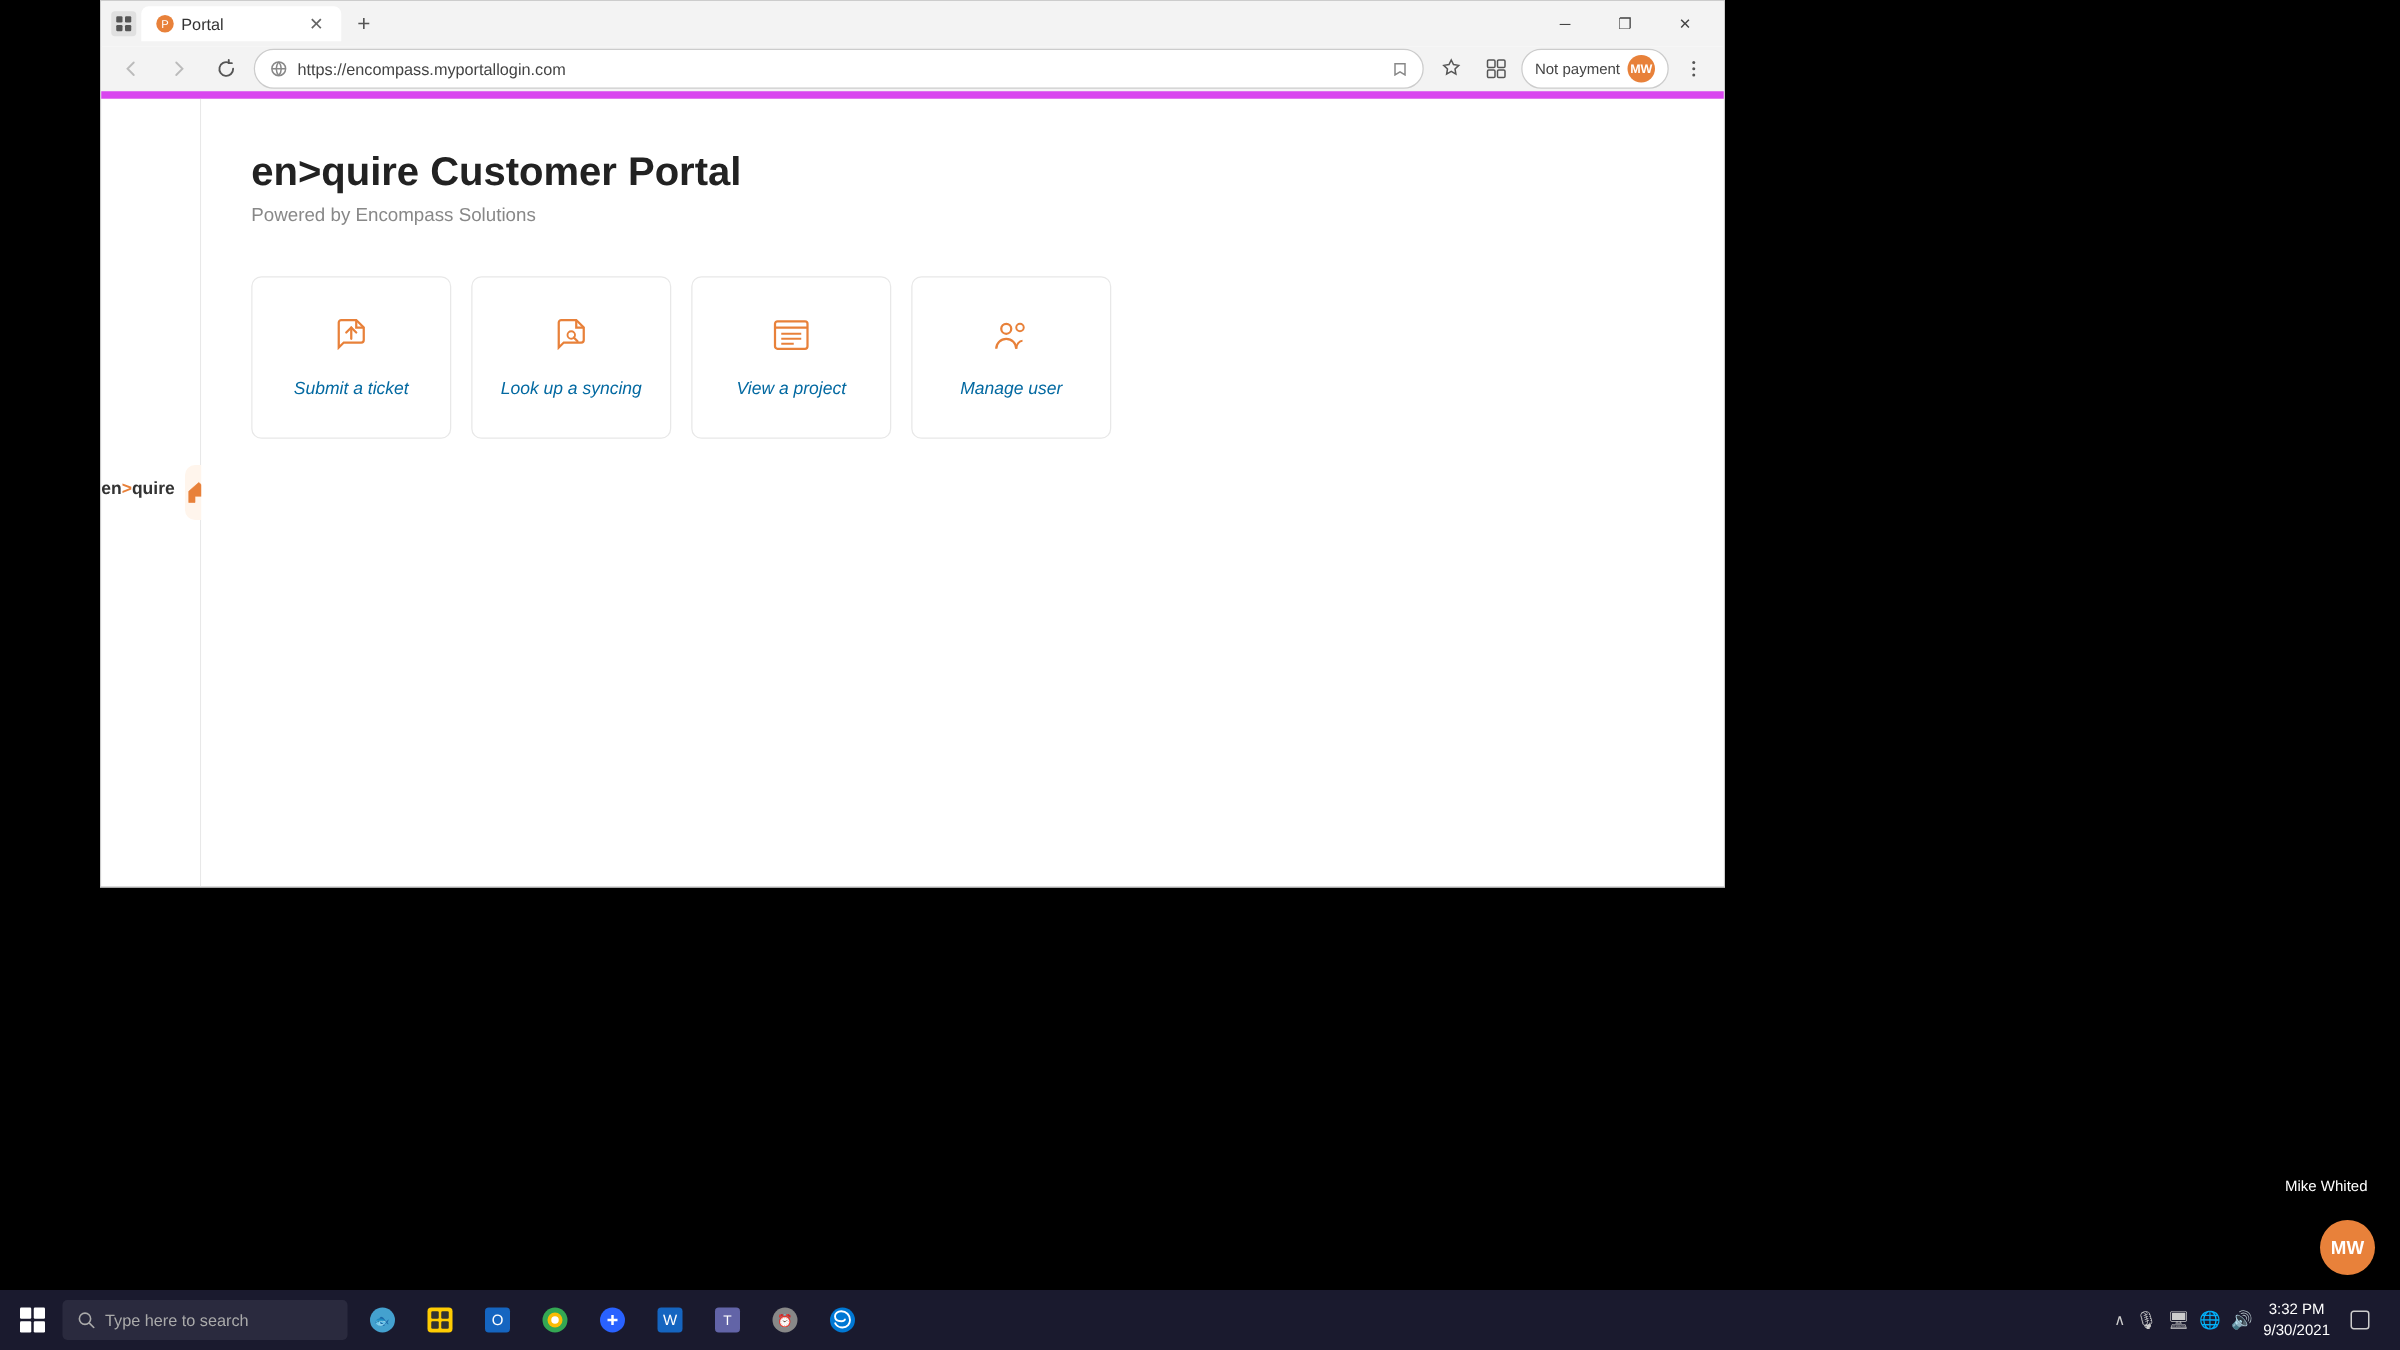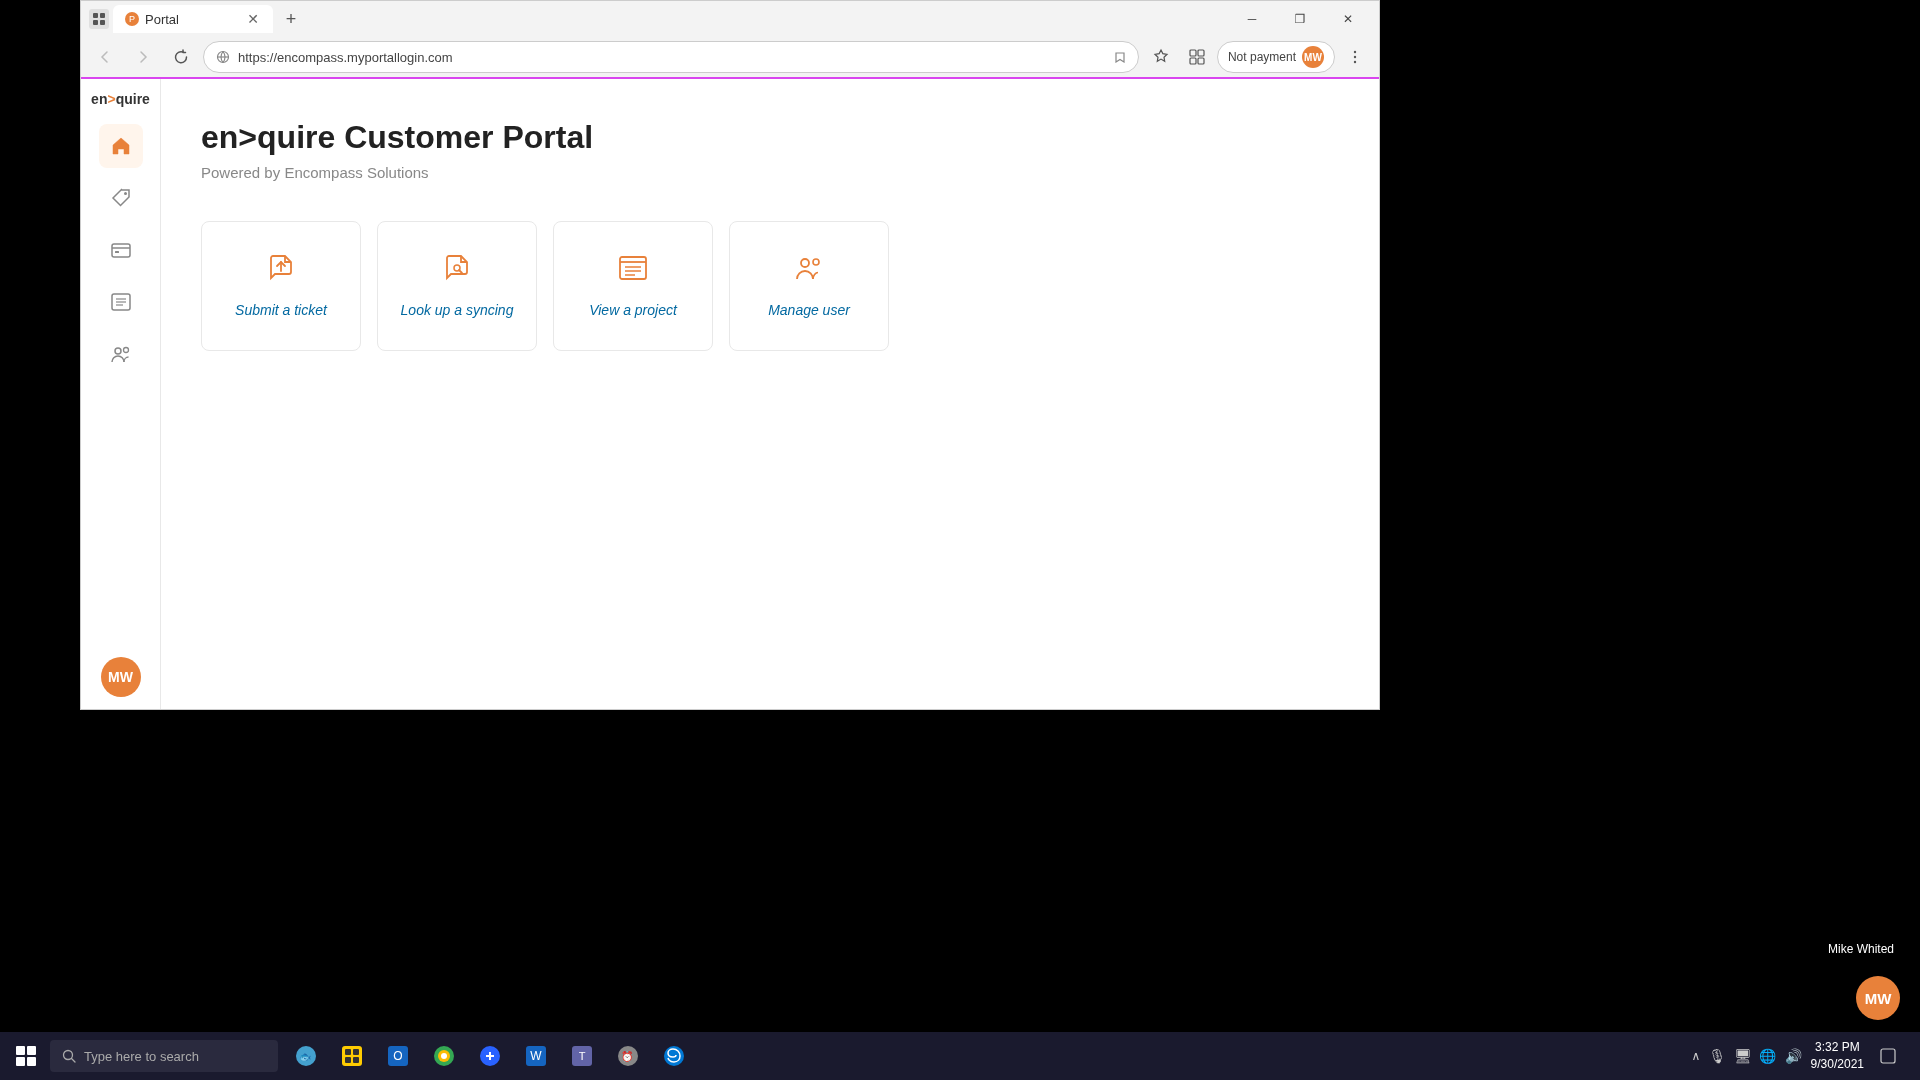--- a/index.html
+++ b/index.html
@@ -95,21 +95,21 @@
       display: flex; align-items: center; justify-content: center;
       font-size: 12px;
       color: #444;
       cursor: pointer;
     }
 
     
     .browser-toolbar {
       height: 42px;
       background: #f3f3f3;
-      border-bottom: 2px solid #d946ef;
+      border-bottom: 6px solid #d946ef;
       display: flex;
       align-items: center;
       padding: 0 8px;
       gap: 6px;
     }
 
     .nav-btn {
       width: 32px; height: 32px;
       display: flex; align-items: center; justify-content: center;
       font-size: 16px;
@@ -185,21 +185,20 @@
       display: flex;
       overflow: hidden;
     }
 
     
     .app-sidebar {
       width: 80px;
       background: #fff;
       border-right: 1px solid #e8e8e8;
       display: flex;
-      flex-direction: column;
       align-items: center;
       padding: 12px 0;
       gap: 8px;
     }
 
     .sidebar-logo {
       width: 60px;
       margin-bottom: 8px;
       font-size: 14px;
       font-weight: bold;

